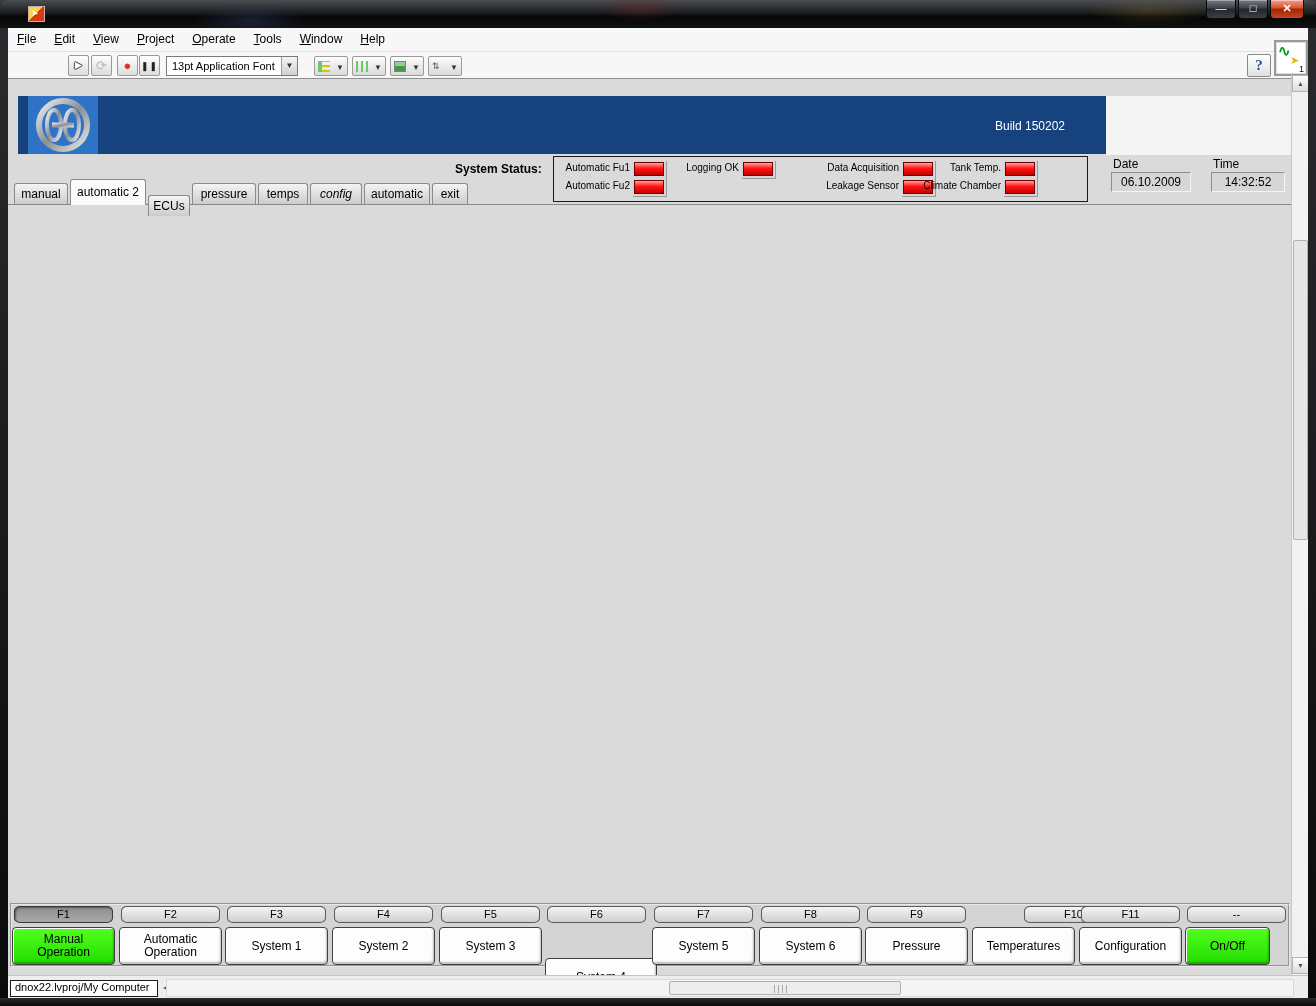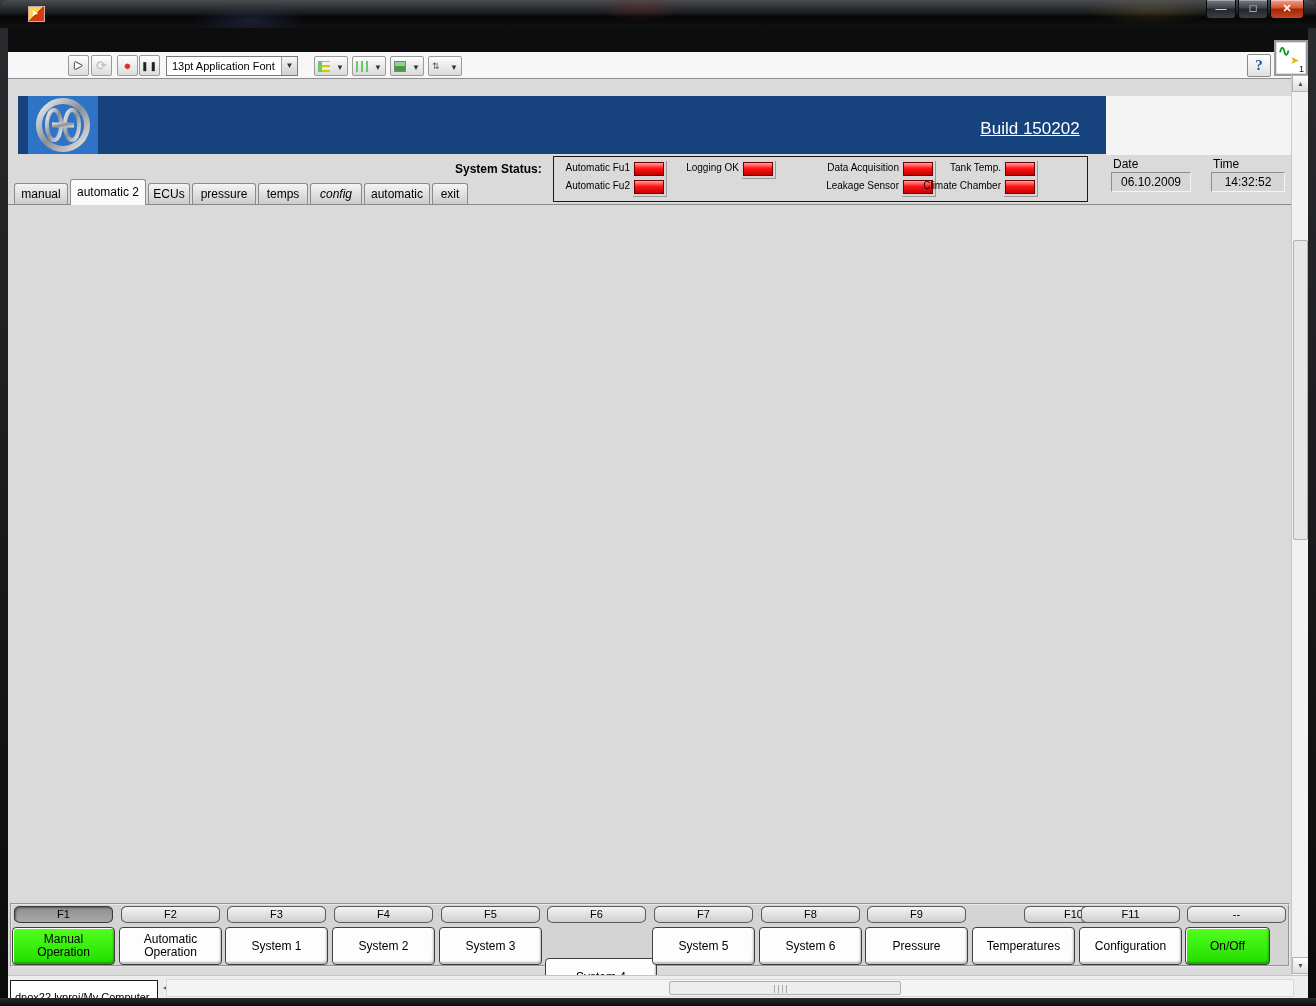--- a/index.html
+++ b/index.html
@@ -52,21 +52,21 @@
   #lv-icon .one { position:absolute; right:2px; bottom:0px; font-size:9px; }
 
   
   #work { left:8px; top:79px; width:1283px; height:896px; background:#dadada; }
 
   
   #banner { left:18px; top:96px; width:1088px; height:58px; background:#16437e; }
   #banner-right { left:1106px; top:96px; width:185px; height:59px; background:#f4f4f4; }
   #logo-box { left:28px; top:96px; width:70px; height:58px; background:#2e73c5; }
   #banner-title { left:110px; top:106px; width:980px; text-align:center; color:#fff; font-size:27px; font-weight:bold; }
-  #banner-build { left:960px; top:119px; width:140px; text-align:center; color:#fff; font-size:17px;text-decoration:underline; }
+  #banner-build { left:960px; top:119px; width:140px; text-align:center; color:#fff; font-size:12px; }
 
   
   #sys-label { left:455px; top:162px; font-weight:bold; }
   #sys-box { left:553px; top:156px; width:535px; height:46px; border:1px solid #1a1a1a; }
   .led-label { position:absolute; width:118px; text-align:right; font-size:10px; }
   .led-red { position:absolute; width:30px; height:14px;
     background:linear-gradient(180deg,#ffa0a0 0%, #ff1515 45%, #c40000 100%);
     border:1px solid #6d0000; box-shadow:0 0 0 2px #d6d6d6, 1px 1px 0 2px #9a9a9a; }
   .dt-label { position:absolute; font-size:12px; }
   .dt-box { position:absolute; height:20px; background:#d6d6d6; text-align:center; line-height:18px; font-size:12px;
@@ -132,40 +132,41 @@
     font-size:12px; line-height:13px; padding:2px 8px; }
   .fkey-btn.green { background:#2ced00; background:linear-gradient(#53ff1e,#21dd00); }
 
   
   #vscroll { left:1291px; top:75px; width:17px; height:900px; background:#f2f2f2; border-left:1px solid #c8c8c8; }
   .sc-btn { position:absolute; width:17px; height:17px; background:linear-gradient(#fdfdfd,#dcdcdc);
     border:1px solid #b4b4b4; text-align:center; font-size:7px; line-height:15px; color:#555; }
   #vthumb { position:absolute; left:1px; width:15px; background:#e6e6e6; border:1px solid #b0b0b0; border-radius:2px; }
   #statusbar { left:8px; top:975px; width:1300px; height:23px; background:#ededed; border-top:1px solid #c4c4c4; }
   #ctx-box { position:absolute; left:2px; top:4px; width:148px; height:17px; background:#fff;
-    border:1px solid #1a1a1a; font-size:11px; padding:10px 4px; }
+    border:1px solid #1a1a1a; font-size:11px; padding:0 4px; }
   #hscroll { position:absolute; left:158px; top:3px; width:1128px; height:18px; background:#f4f4f4; border:1px solid #d8d8d8; }
   #hthumb { position:absolute; left:502px; top:1px; width:232px; height:14px; background:#ececec;
     border:1px solid #b0b0b0; border-radius:2px; }
   #hthumb .grip { position:absolute; left:104px; top:3px; width:14px; height:8px;
     background:repeating-linear-gradient(90deg,#aaa 0 1px, transparent 1px 4px); }
   .borderpiece { background:linear-gradient(180deg,#2a2b2e,#0a0a0a); }
 </style>
 </head>
 <body>
 
 <div id="win">
 
   <div id="titlebar" class="abs">
     <div id="app-icon" class="abs"></div>
     <div class="wbtn abs" style="left:1206px;width:30px;">—</div>
     <div class="wbtn abs" style="left:1238px;width:30px;">□</div>
     <div class="wbtn abs" id="btn-close" style="left:1270px;width:34px;">✕</div>
   </div>
 
+  <div id="menubar" class="abs"><span class="menu-item"><u>F</u>ile</span><span class="menu-item"><u>E</u>dit</span><span class="menu-item"><u>V</u>iew</span><span class="menu-item"><u>P</u>roject</span><span class="menu-item"><u>O</u>perate</span><span class="menu-item"><u>T</u>ools</span><span class="menu-item"><u>W</u>indow</span><span class="menu-item"><u>H</u>elp</span></div>
 
   <div id="toolbar" class="abs">
     <div class="tbtn" style="left:60px;">
       <span style="color:#fdfdfd;text-shadow:0 0 1px #000,1px 0 #555,-1px 0 #555,0 1px #555,0 -1px #555;">►</span>
     </div>
     <div class="tbtn" style="left:83px;">
       <span style="color:#b8b8b8;font-size:13px;">⟳</span>
     </div>
     <div class="tbtn" style="left:109px;">
       <span style="color:#d33;font-size:13px;">●</span>
@@ -641,19 +642,19 @@
     <div class="led-label" style="left: 781px; top: 162px;">Data Acquisition</div>
     <div class="led-red" style="left: 903px; top: 162px;"></div>
     <div class="led-label" style="left: 781px; top: 180px;">Leakage Sensor</div>
     <div class="led-red" style="left: 903px; top: 180px;"></div>
     <div class="led-label" style="left: 883px; top: 162px;">Tank Temp.</div>
     <div class="led-red" style="left: 1005px; top: 162px;"></div>
     <div class="led-label" style="left: 883px; top: 180px;">Climate Chamber</div>
     <div class="led-red" style="left: 1005px; top: 180px;"></div>
     <div class="tab" style="left: 14px; width: 54px;">manual</div>
     <div class="tab active" style="left: 70px; width: 76px;">automatic 2</div>
-    <div class="tab" style="left: 148px; width: 42px;">ECUs</div>
+    <div class="tab" style="left: 148px; width: 42px; margin-top: 12px;">ECUs</div>
     <div class="tab" style="left: 192px; width: 64px;">pressure</div>
     <div class="tab" style="left: 258px; width: 50px;">temps</div>
     <div class="tab" style="left: 310px; width: 52px; font-style: italic;">config</div>
     <div class="tab" style="left: 364px; width: 66px;">automatic</div>
     <div class="tab" style="left: 432px; width: 36px;">exit</div>
   </div>
 
 </body></html>

